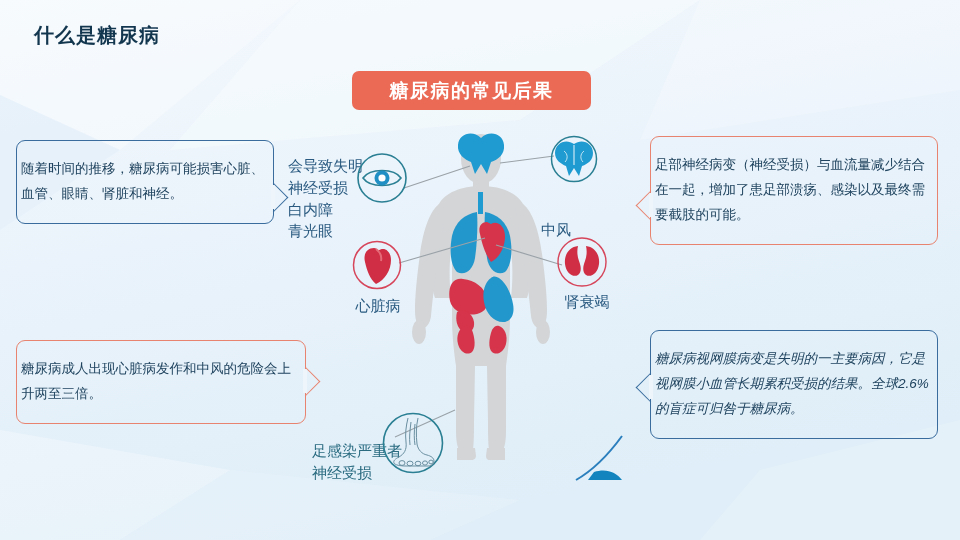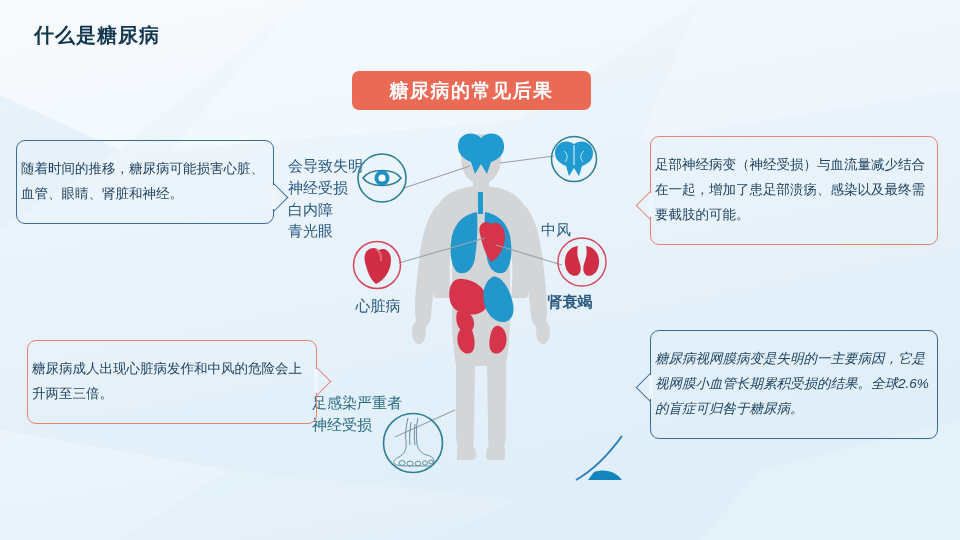--- a/index.html
+++ b/index.html
@@ -65,34 +65,34 @@
     transform: rotate(45deg);
   }
   .tail.right.blue { border-top: 1.4px solid #3a6d9e; border-right: 1.4px solid #3a6d9e; }
   .tail.right.red  { border-top: 1.4px solid #e8836f; border-right: 1.4px solid #e8836f; }
   .tail.left.blue  { border-bottom: 1.4px solid #3a6d9e; border-left: 1.4px solid #3a6d9e; }
   .tail.left.red   { border-bottom: 1.4px solid #e8836f; border-left: 1.4px solid #e8836f; }
   
   .tailmask { position: absolute; width: 4px; background: #eef5fb; }
 
   #box-tl { left: 16px;  top: 140px; width: 258px; }
-  #box-bl { left: 16px;  top: 340px; width: 290px; margin-left: 11px; }
+  #box-bl { left: 16px;  top: 340px; width: 290px; }
   #box-tr { left: 650px; top: 136px; width: 288px; }
   #box-br { left: 650px; top: 330px; width: 288px; font-style: italic; }
 
   
   .icon-label {
     position: absolute;
     z-index: 5;
     font-size: 15px;
     line-height: 1.35;
     color: #2a5a80;
     white-space: nowrap;
   }
-  .icon-label.teal { color: #2a6b80; }
+  .icon-label.teal { color: #2a6b80; margin-top: 48px; }
   .icon-label.center { text-align: center; }
 
   .organ-icon { position: absolute; z-index: 5; }
 
   
   #figure { position: absolute; left: 395px; top: 130px; z-index: 3; }
   #connectors { position: absolute; inset: 0; z-index: 4; pointer-events: none; }
 </style>
 </head>
 <body>
@@ -247,21 +247,21 @@
            C 25,9 24,8 22,8 Z" fill="#cf2e44"></path>
   <path d="M24,9 C 28,12 30,16 29,21" stroke="#e56a78" stroke-width="2" fill="none"></path>
 </svg>
 <div class="icon-label center" style="left:345px; top:296px; width:66px; color:#2a5a80;text-align:center;">心脏病</div>
 
 <svg class="organ-icon" style="left:556px; top:236px;" width="52" height="52" viewBox="0 0 52 52">
   <circle cx="26" cy="26" r="24" fill="none" stroke="#d6455a" stroke-width="1.4"></circle>
   <path d="M22,10 C 13,11 8,19 9,28 C 10,37 17,42 22,39 C 26,36 25,30 23,25 C 21,20 21,14 22,10 Z" fill="#cf2e44"></path>
   <path d="M30,10 C 39,11 44,19 43,28 C 42,37 35,42 30,39 C 26,36 27,30 29,25 C 31,20 31,14 30,10 Z" fill="#cf2e44"></path>
 </svg>
-<div class="icon-label center" style="left:537px; top:292px; width:66px;font-weight:bold;">肾衰竭</div>
+<div class="icon-label center" style="left:554px; top:292px; width:66px;">肾衰竭</div>
 
 <div class="icon-label teal" style="left:312px; top:392px; line-height:1.45;">
   <div>足感染严重者</div>
   <div>神经受损</div>
 </div>
 <svg class="organ-icon" style="left:382px; top:412px;" width="62" height="62" viewBox="0 0 62 62">
   <circle cx="31" cy="31" r="29.5" fill="none" stroke="#2a7f93" stroke-width="1.6"></circle>
   <g fill="none" stroke="#6a8fa0" stroke-width="1">
     <path d="M26,6 C 24,14 23,22 24,30 C 25,38 22,42 17,45 C 13,47 11,49 12,51
              C 13,53 18,54 24,54 L 46,54 C 50,54 52,52 52,49 C 52,46 49,44 45,43

